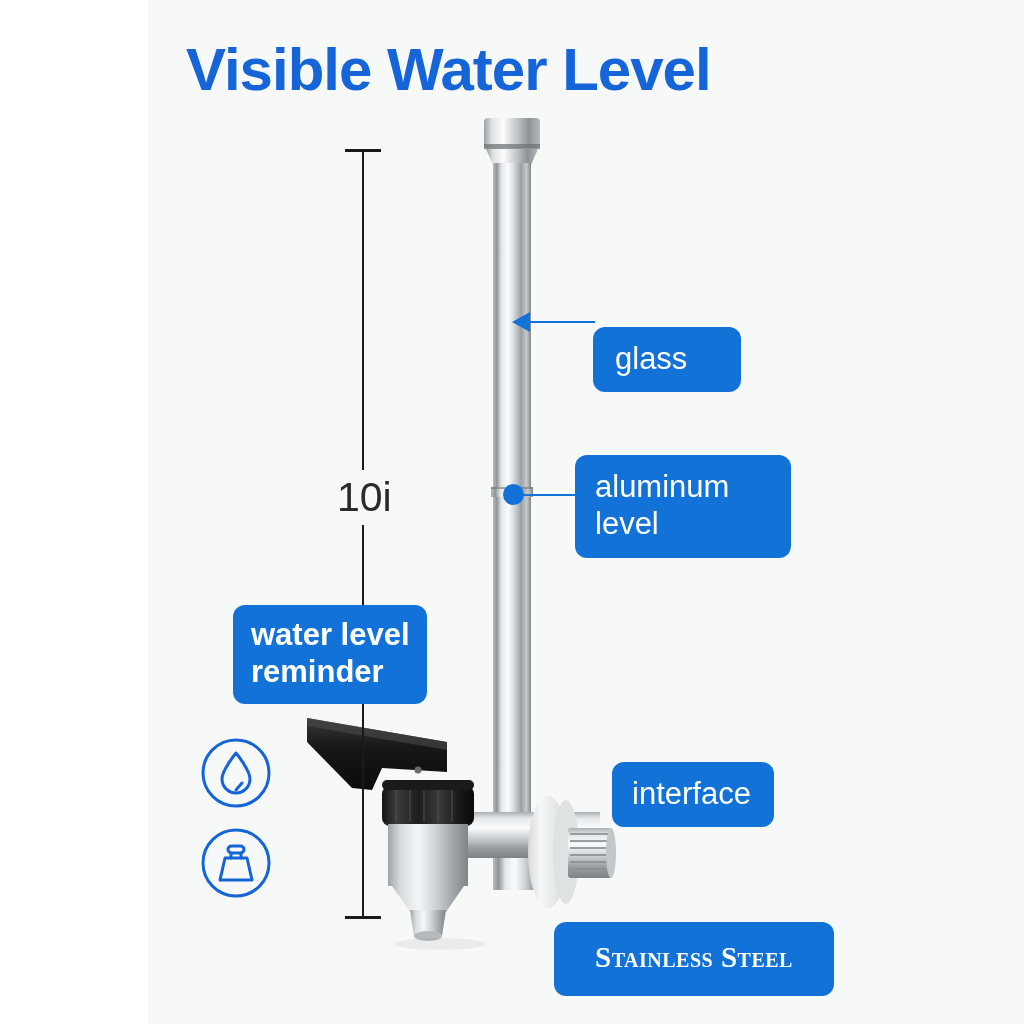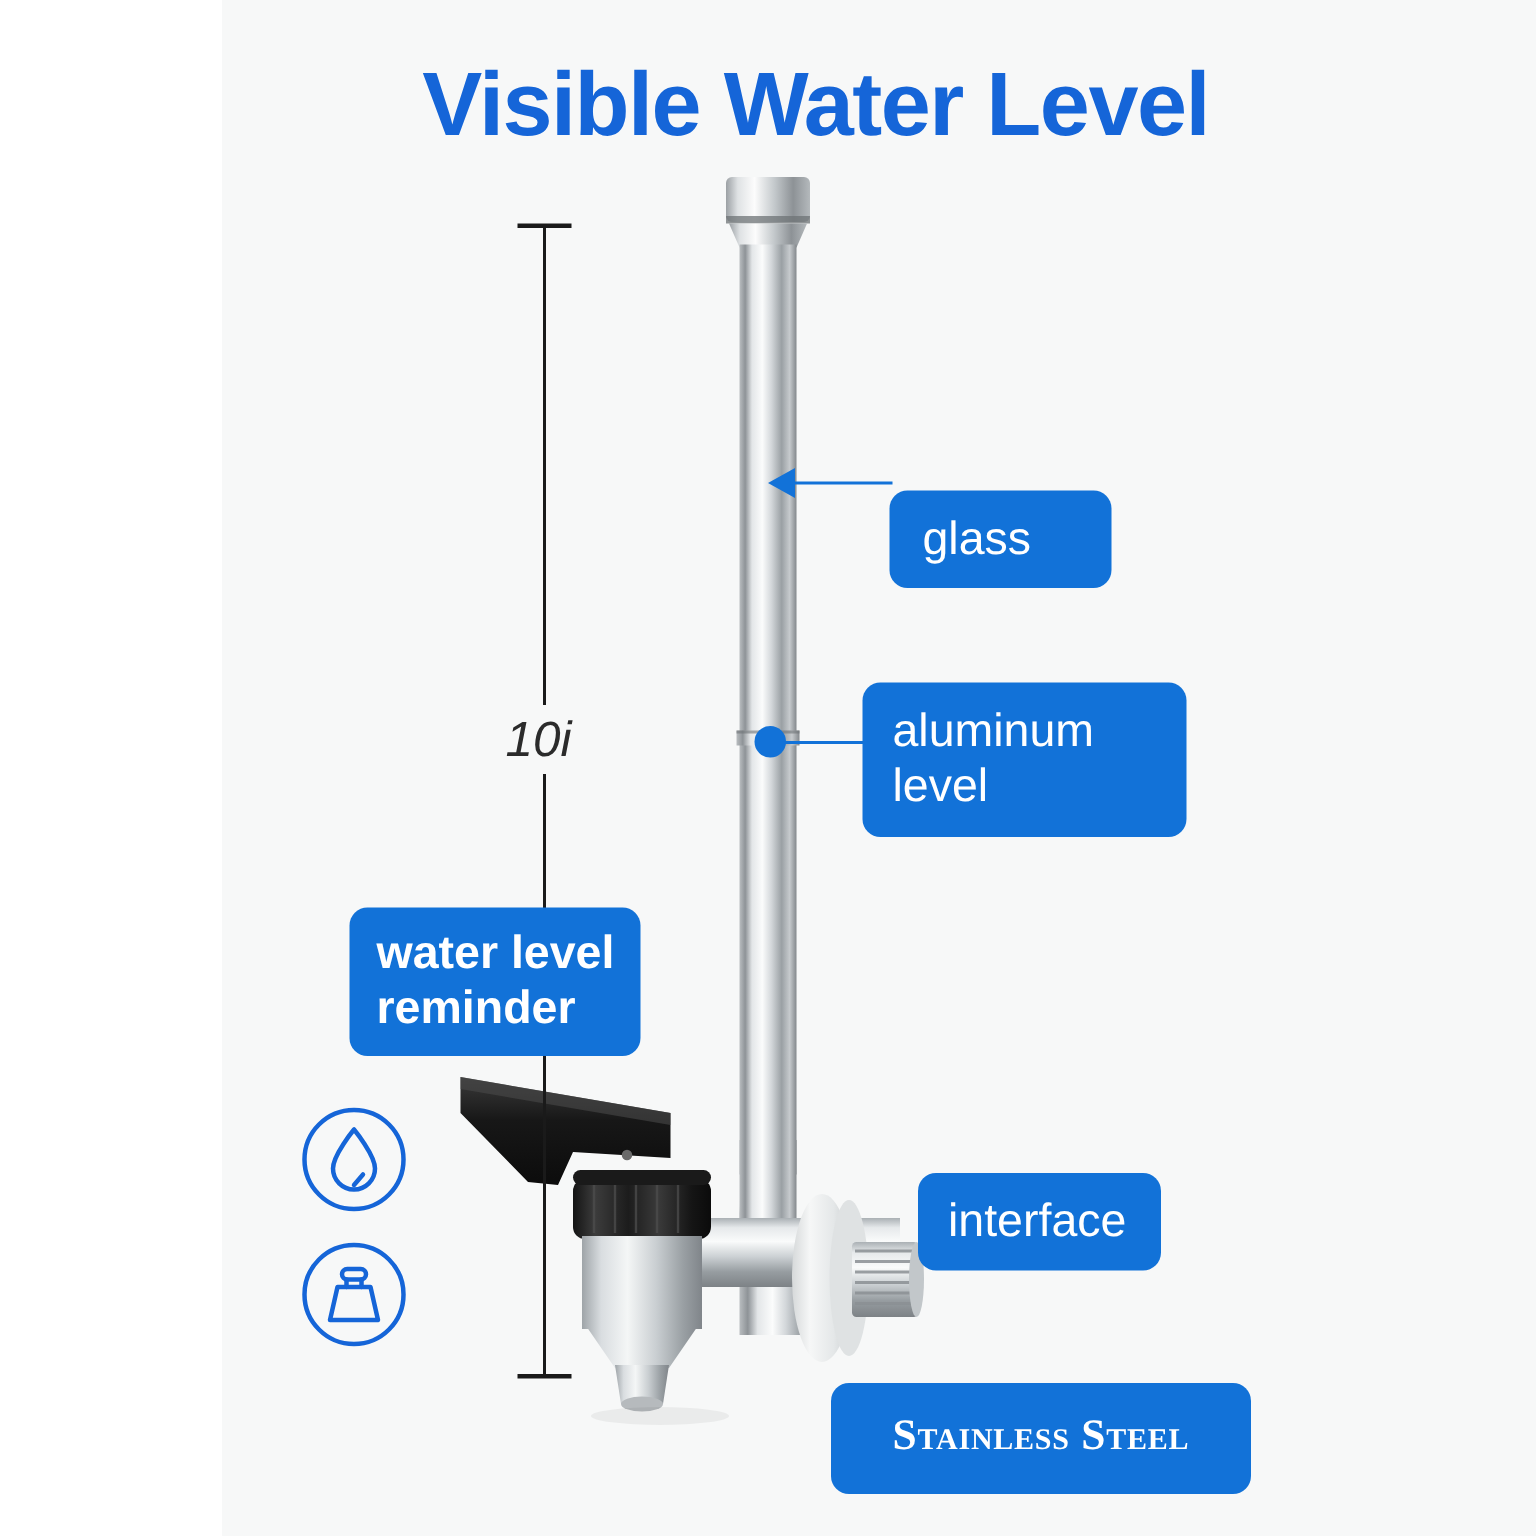--- a/index.html
+++ b/index.html
@@ -36,21 +36,20 @@
     position: absolute;
     left: 186px;
     top: 38px;
     width: 620px;
     font-size: 60px;
     font-weight: bold;
     letter-spacing: -1px;
     color: #1565d8;
     line-height: 1.05;
     white-space: nowrap;
-    text-align: right;
   }
 
   
   #dim-line {
     position: absolute;
     left: 362px;
     top: 150px;
     width: 2px;
     height: 768px;
     background: #1a1a1a;
@@ -62,27 +61,26 @@
     height: 3px;
     background: #1a1a1a;
   }
   #dim-cap-top  { top: 149px; }
   #dim-cap-bot  { top: 916px; }
 
   #dim-label {
     position: absolute;
     left: 332px;
     top: 470px;
-    font-size: 33px;
+    font-size: 41px;
     color: #2b2b2b;
     background: #f7f8f8;
     padding: 4px 5px;
     letter-spacing: 0px;
     font-family: "Liberation Sans", sans-serif;
-    font-style: italic;
   }
 
   
   #product { position: absolute; left: 0; top: 0; width: 1024px; height: 1024px; }
 
   
   .callout {
     position: absolute;
     background: #1272d8;
     color: #ffffff;
@@ -107,21 +105,21 @@
     padding: 14px 20px 16px 20px;
     margin-top: 12px;
   }
   #callout-reminder {
     left: 233px; top: 605px;
     width: 194px;
     padding: 12px 18px 14px 18px;
     font-weight: bold;
   }
   #callout-interface {
-    left: 612px; top: 782px;
+    left: 612px; top: 762px;
     width: 162px;
     padding: 14px 20px;
   }
   #callout-rest {
     left: 554px; top: 922px;
     width: 280px;
     padding: 14px 18px 16px 18px;
     text-align: center;
     font-family: "Liberation Serif", serif;
     font-weight: bold;

